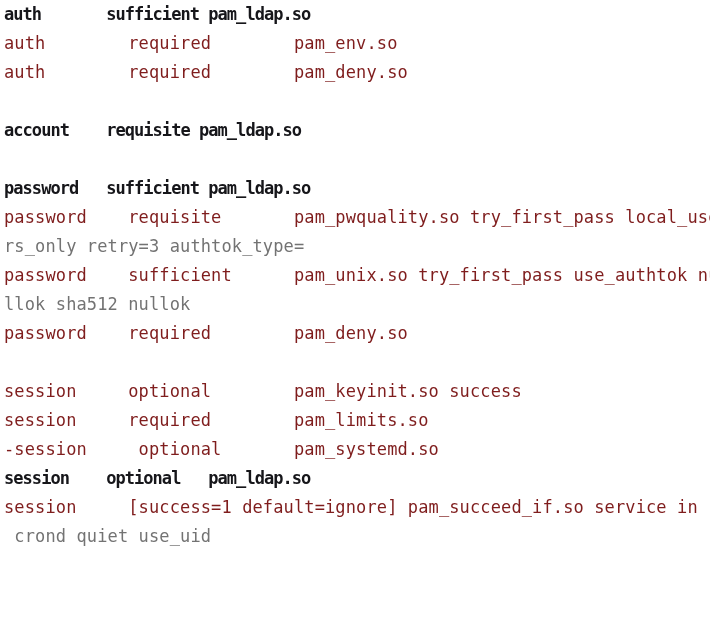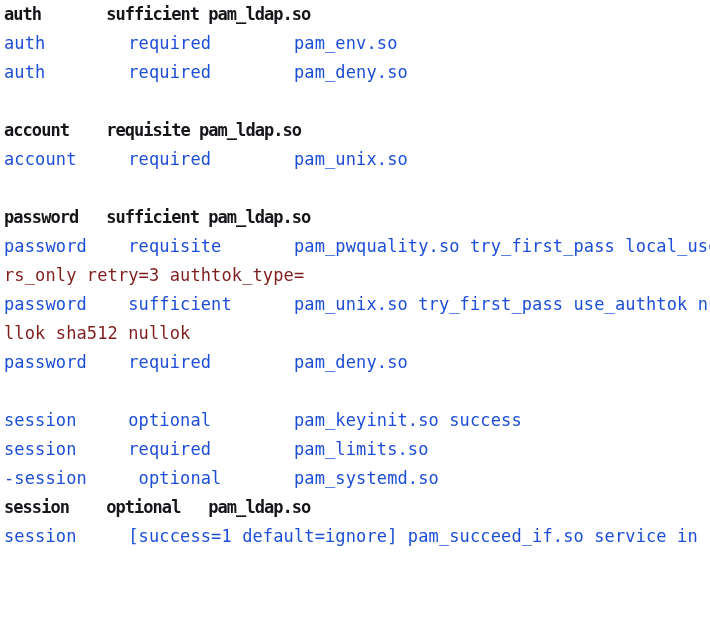--- a/index.html
+++ b/index.html
@@ -23,53 +23,52 @@
   }
 
   .code-line {
     position: relative;
     height: 29px;
     line-height: 29px;
     white-space: pre;
     padding-left: 4px;
     box-sizing: border-box;
     font-size: 17px;
-    color: #1d4ed8;
+    color: #7f1d1d;
     font-weight: normal;
     letter-spacing: 0.12px;
     
   }
 
   .code-line.blank {
     color: transparent;
   }
 
   
   .code-line.bold {
     color: #16161a;
     font-weight: bold;
     font-size: 17px;
     letter-spacing: -0.95px;
   }
 
   
   .code-line.cont {
-    color: #7f1d1d;
+    color: #737373;
   }
 </style>
 </head>
 <body>
 
 <div id="config-listing">
     <div class="code-line bold">auth       sufficient pam_ldap.so</div>
     <div class="code-line regular">auth        required        pam_env.so</div>
     <div class="code-line regular">auth        required        pam_deny.so</div>
     <div class="code-line blank"></div>
     <div class="code-line bold">account    requisite pam_ldap.so</div>
-    <div class="code-line regular">account     required        pam_unix.so</div>
     <div class="code-line blank"></div>
     <div class="code-line bold">password   sufficient pam_ldap.so</div>
     <div class="code-line regular">password    requisite       pam_pwquality.so try_first_pass local_use</div>
     <div class="code-line cont">rs_only retry=3 authtok_type=</div>
     <div class="code-line regular">password    sufficient      pam_unix.so try_first_pass use_authtok nu</div>
     <div class="code-line cont">llok sha512 nullok</div>
     <div class="code-line regular">password    required        pam_deny.so</div>
     <div class="code-line blank"></div>
     <div class="code-line regular">session     optional        pam_keyinit.so success</div>
     <div class="code-line regular">session     required        pam_limits.so</div>

